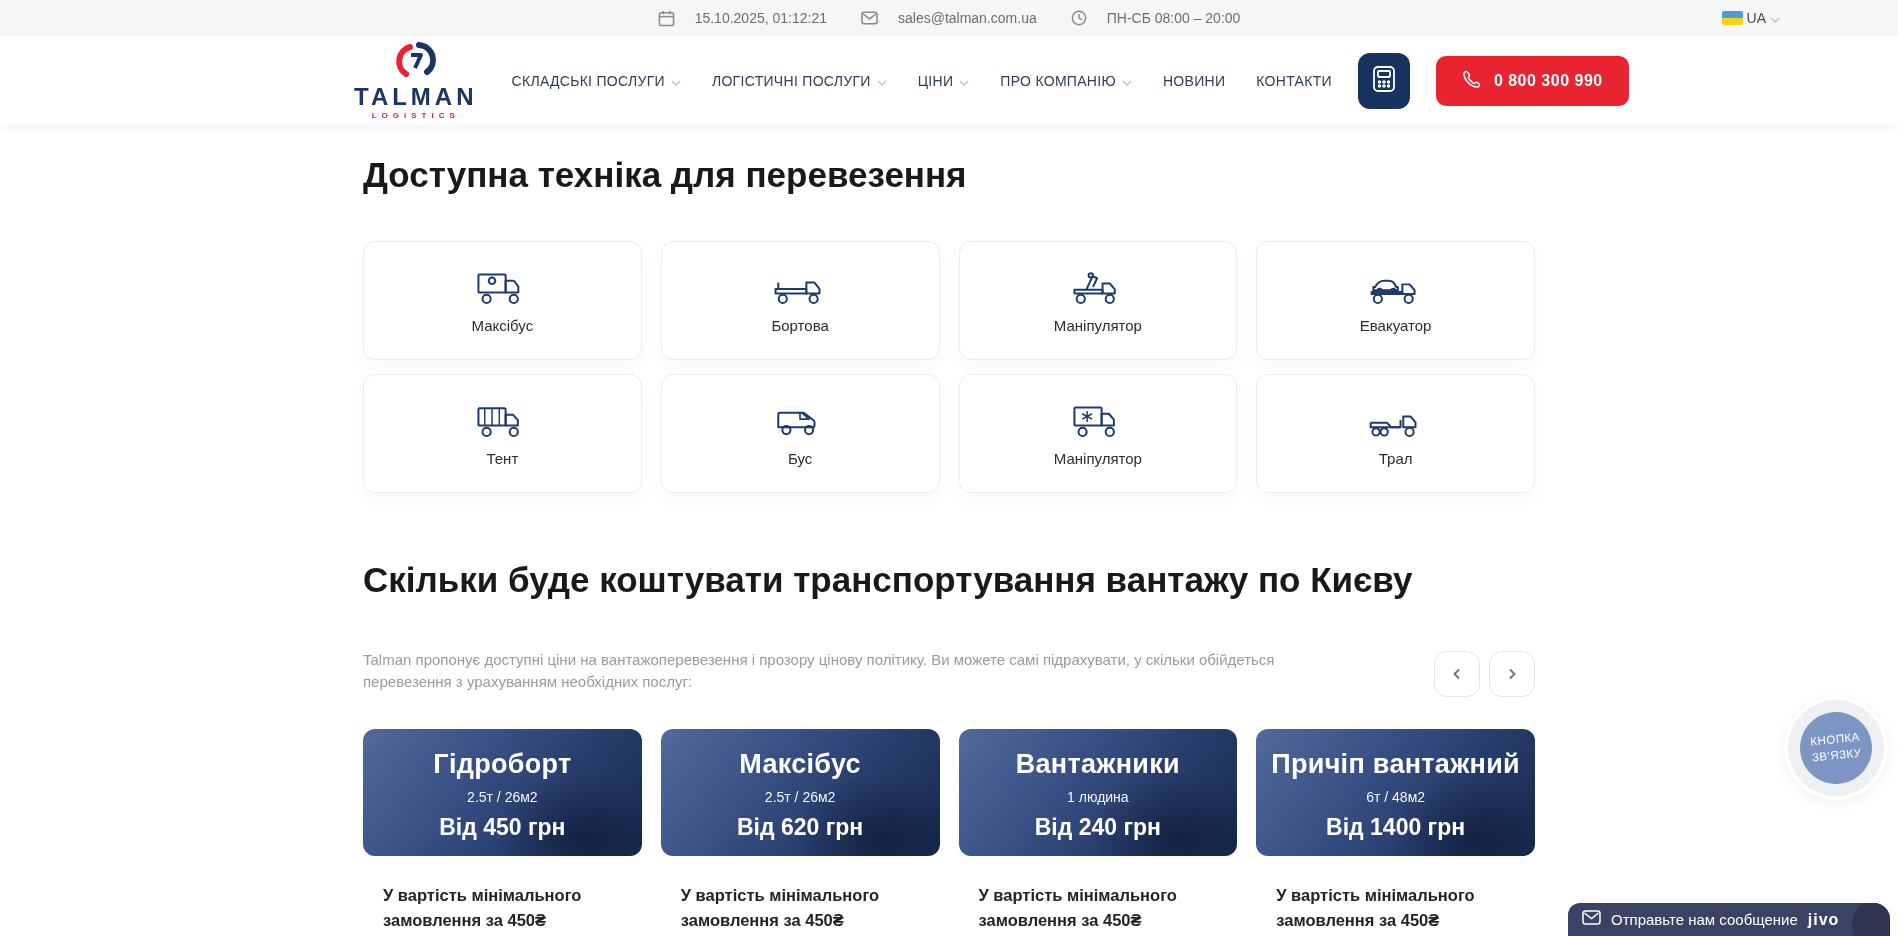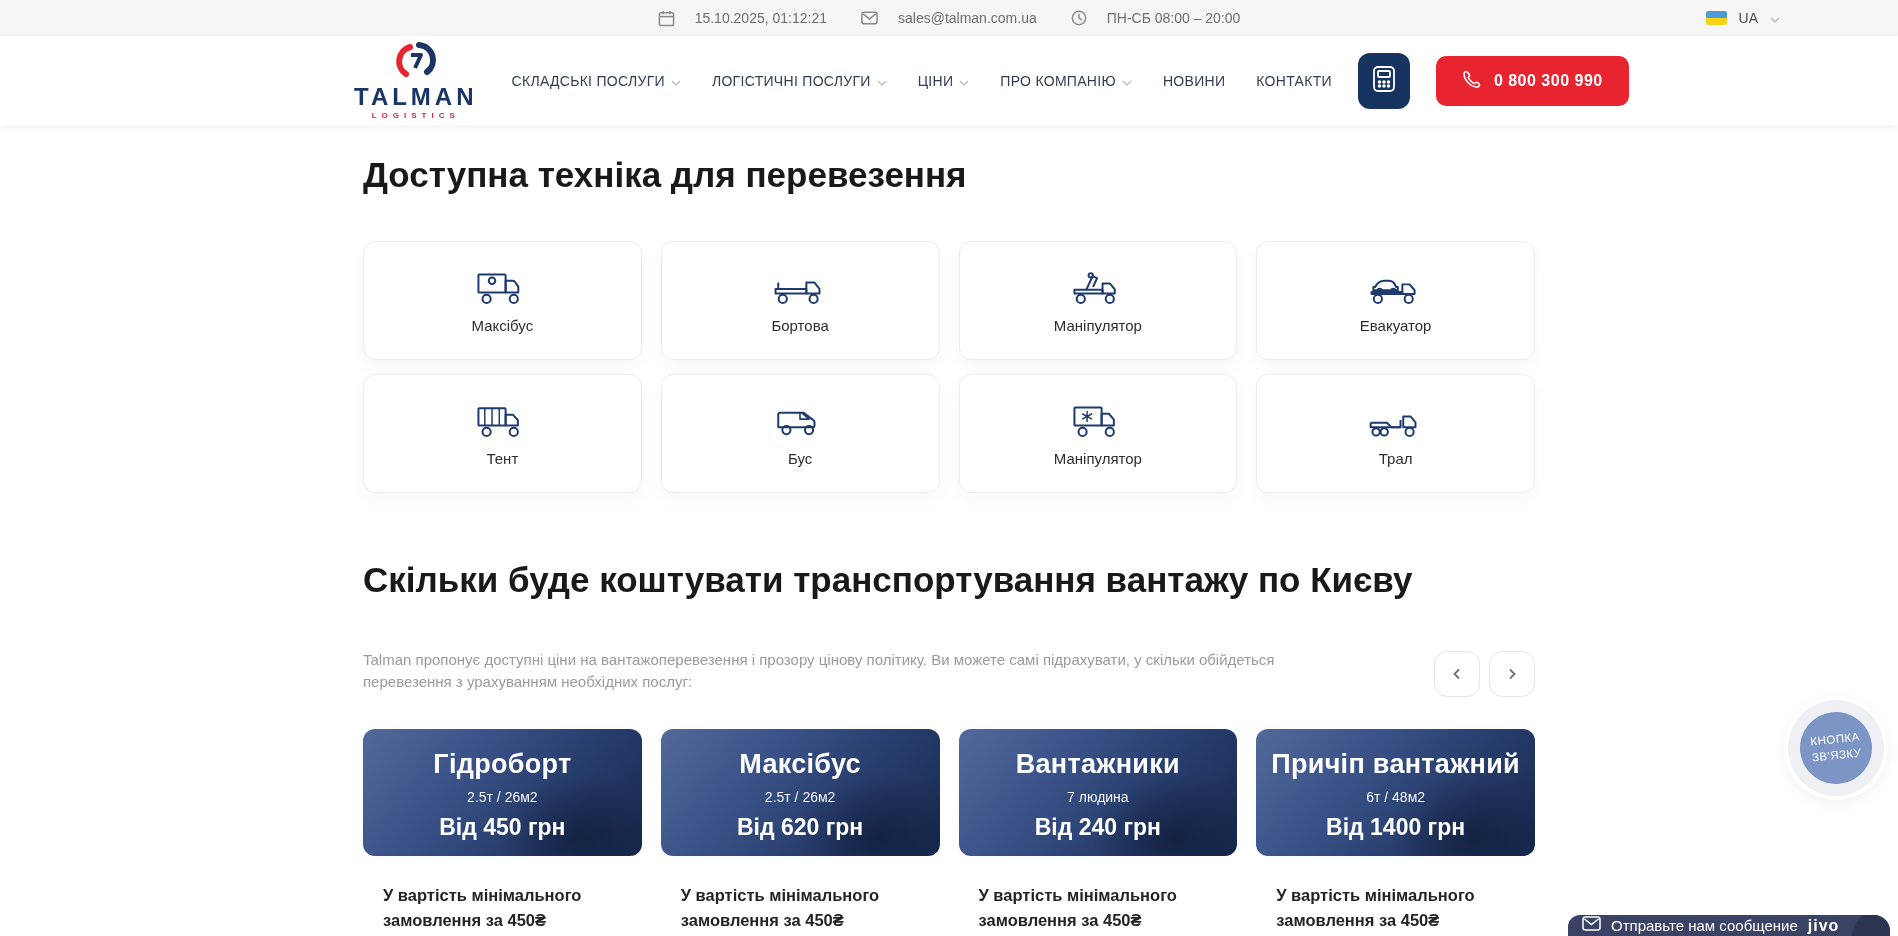--- a/index.html
+++ b/index.html
@@ -12,21 +12,21 @@
   
   .topbar {
     height:36px; background:#f6f6f6;
     display:flex; align-items:center; justify-content:center; gap:34px;
     position:relative; font-size:14px; color:#6e6e6e;
   }
   .topbar-item { display:flex; align-items:center; gap:20px;text-align:center; }
   .topbar-item svg { display:block; }
   .lang-switch {
     position:absolute; right:118px; top:0; height:36px;
-    display:flex; align-items:center; gap:12px; color:#4a4a4a; cursor:pointer;
+    display:flex; align-items:center; gap:4px; color:#4a4a4a; cursor:pointer;
   }
   .flag { width:21px; height:14px; border-radius:2px; overflow:hidden; display:inline-block; }
   .flag .b { height:7px; background:#4f9bd9; }
   .flag .y { height:7px; background:#f7d117; }
   
   .header {
     height:89px; background:#fff; position:relative; z-index:5;
     box-shadow:0 3px 10px rgba(0,0,0,.05);
   }
   .header-inner {
@@ -108,21 +108,21 @@
     display:flex; align-items:center; justify-content:center;
     box-shadow:0 4px 14px rgba(0,0,0,.06); cursor:pointer; z-index:20;
   }
   .callback-inner {
     width:72px; height:72px; border-radius:50%; background:#7d95c4;
     display:flex; flex-direction:column; align-items:center; justify-content:center;
     color:#fff; font-size:11.5px; letter-spacing:.5px; line-height:1.35;
     transform:rotate(-6deg); text-align:center;
   }
   .jivo-bar {
-    position:absolute; right:8px; bottom:0; width:322px; height:21px;
+    position:absolute; right:8px; bottom:0; width:322px; height:33px;
     background:#3b4365; border-radius:12px 16px 0 0;
     display:flex; align-items:center; gap:10px; padding:0 14px;
     color:#fff; overflow:hidden; cursor:pointer; z-index:20;
   }
   .jivo-blob {
     position:absolute; right:-18px; top:-6px; width:56px; height:56px;
     border-radius:50%; background:#2e3553;
   }
   .jivo-text { font-size:15px; position:relative; }
   .jivo-brand { font-size:16px; font-weight:600; letter-spacing:1px; position:relative; }
@@ -382,21 +382,21 @@
         <div class="price-top">
           <div class="price-name">Максібус</div>
           <div class="price-spec">2.5т / 26м2</div>
           <div class="price-value">Від 620 грн</div>
         </div>
         <div class="price-note">У вартість мінімального замовлення за 450₴ входить:</div>
       </div>
       <div class="price-card">
         <div class="price-top">
           <div class="price-name">Вантажники</div>
-          <div class="price-spec">7 людина</div>
+          <div class="price-spec">1 людина</div>
           <div class="price-value">Від 240 грн</div>
         </div>
         <div class="price-note">У вартість мінімального замовлення за 450₴ входить:</div>
       </div>
       <div class="price-card">
         <div class="price-top">
           <div class="price-name">Причіп вантажний</div>
           <div class="price-spec">6т / 48м2</div>
           <div class="price-value">Від 1400 грн</div>
         </div>

